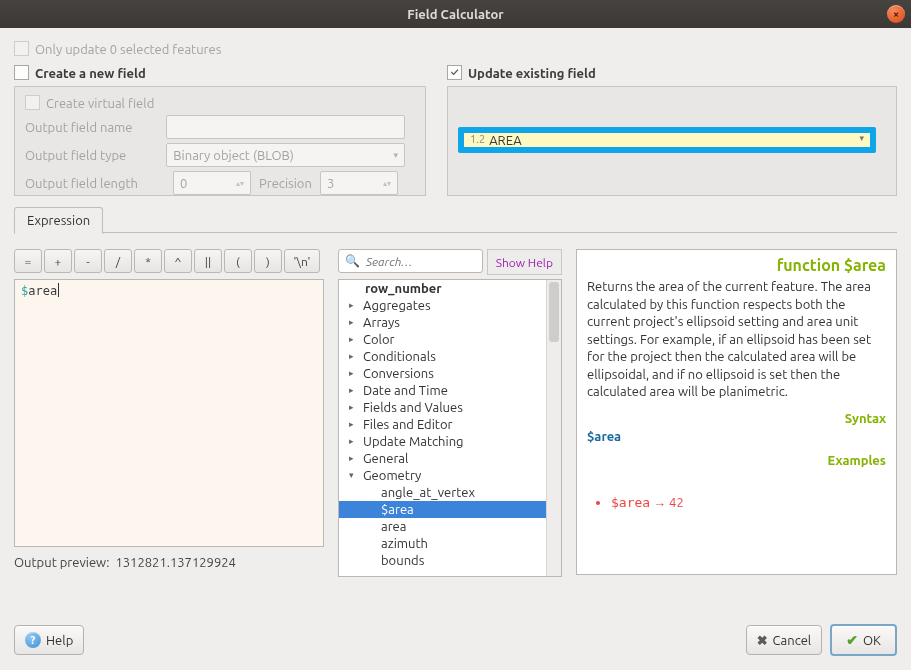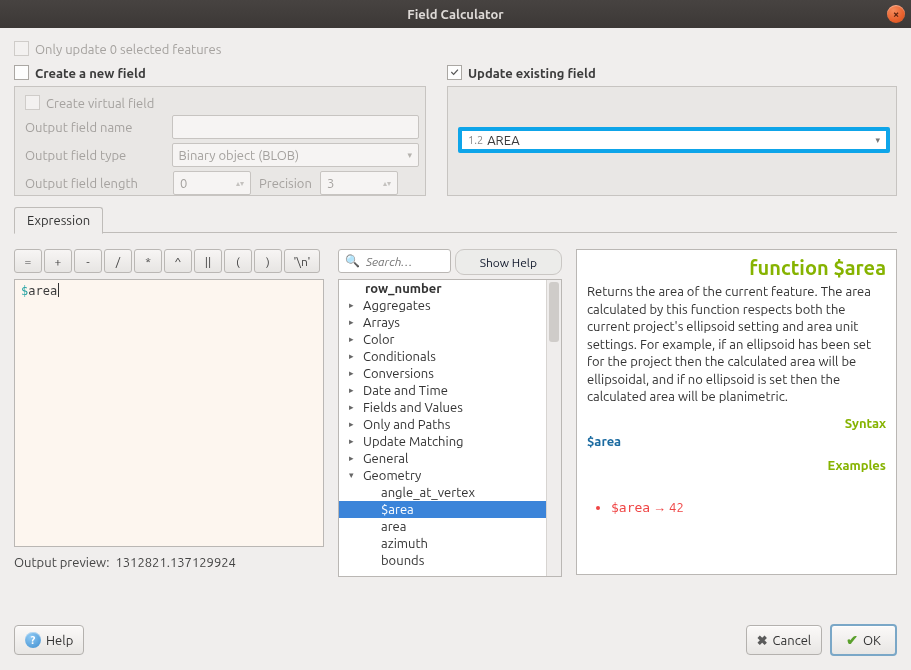--- a/index.html
+++ b/index.html
@@ -54,21 +54,21 @@
   .chk .box .tick { color:#555; font-weight:bold; }
   .columns {
     display: flex; gap: 21px;
     margin-top: 0px;
   }
   .col-left { width: 412px; }
   .col-right { flex: 1; }
   .inset {
     border: 1px solid #c7c4c1;
     background: #e9e7e5;
-    padding: 8px 6px 10px 10px;
+    padding: 8px 20px 10px 10px;
     height: 110px;
     box-sizing: border-box;
   }
   .formrow { display: flex; align-items: center; gap: 8px; height: 26px; margin-top:2px;}
   .formrow label { width: 140px; font-size:13px; }
   .tinput, .tselect, .tnum {
     border: 1px solid #c7c4c1;
     background: #f6f4f3;
     height: 24px;
     box-sizing: border-box;
@@ -81,24 +81,24 @@
   .tinput.big { width: 250px; }
   .tselect { width: 250px; position: relative; justify-content: space-between; }
   .tselect .tri { font-size: 9px; color:#b5b2ae; }
   .tnum { width: 78px; justify-content: space-between; }
   .field-select-right {
     height: 110px; box-sizing: border-box;
     display:flex; align-items:center;
   }
   .fs-box {
     width: 100%;
-    border: 4px solid #0ea5e9;
-    background: #ffffff;
+    border: 6px solid #0ea5e9;
+    background: #fef9c3;
     height: 26px; border-radius: 2px;
-    display: flex; align-items: center; padding: 0 6px;
+    display: flex; align-items: flex-start; padding: 0 6px;
     box-sizing: border-box;
   }
   .fs-box .pre { color:#8a8a8a; font-size:11px; margin-right:4px;}
   .fs-box .tri { margin-left:auto; font-size:9px; color:#777;}
   
   .tabs {
     margin-top: 10px;
     position: relative;
   }
   .tabrow {
@@ -173,22 +173,22 @@
     box-sizing:border-box;
   }
   .searchbox .mag { color:#999; font-size:12px;}
   .searchbox input {
     border:none; outline:none; width:100%;
     font-style:italic; font-family:inherit; font-size:12px;
     background:transparent; color:#444;
   }
   .showhelp {
     border:1px solid #cac7c4; background:#ececea;
-    height:24px; padding:0 24px; border-radius:9px;
-    color:#0f172a; font-size:12px;
+    height:24px; padding:0 8px; border-radius:0;
+    color:#a21caf; font-size:12px;
     display:flex; align-items:center;
   }
   .treebox {
     border:1px solid #bab7b4; background:#fff;
     height: 298px; box-sizing:border-box;
     overflow: hidden;
     position: relative;
   }
   .tree-scroll {
     position:absolute; right:0; top:0; bottom:0; width:14px;
@@ -219,21 +219,21 @@
   
   .helpbox {
     border:1px solid #bab7b4; background:#fff;
     height: 326px; box-sizing:border-box;
     padding: 6px 10px 6px 10px;
     overflow: hidden;
     font-size: 13px;
   }
   .helpbox h1 {
     text-align: right; color:#86b300;
-    font-size: 20px; font-weight: bold; margin:0 0 4px 0;
+    font-size: 16px; font-weight: bold; margin:0 0 4px 0;
   }
   .helpbox .body { padding:0; margin:0; color:#333; line-height:1.35;}
   .sect {
     color:#86b300; font-weight:bold; text-align:right;
     margin-top:10px; margin-bottom:4px;
     border-bottom: none;
   }
   .kw { color:#1a6aa0; font-weight:bold;}
   .helpbox ul { margin:4px 0 0 10px; padding:0 0 0 14px;}
   .helpbox li { color:#ef4444;margin-top:28px; }
@@ -375,21 +375,21 @@
       <div class="treebox">
         <div class="tree">
           <div class="row bold">row_number</div>
           <div class="row cat">Aggregates</div>
           <div class="row cat">Arrays</div>
           <div class="row cat">Color</div>
           <div class="row cat">Conditionals</div>
           <div class="row cat">Conversions</div>
           <div class="row cat">Date and Time</div>
           <div class="row cat">Fields and Values</div>
-          <div class="row cat">Only and Paths</div>
+          <div class="row cat">Files and Editor</div>
           <div class="row cat">Update Matching</div>
           <div class="row cat">General</div>
           <div class="row cat open">Geometry</div>
           <div class="row child">angle_at_vertex</div>
           <div class="row child sel">$area</div>
           <div class="row child">area</div>
           <div class="row child">azimuth</div>
           <div class="row child">bounds</div>
         </div>
         <div class="tree-scroll">

